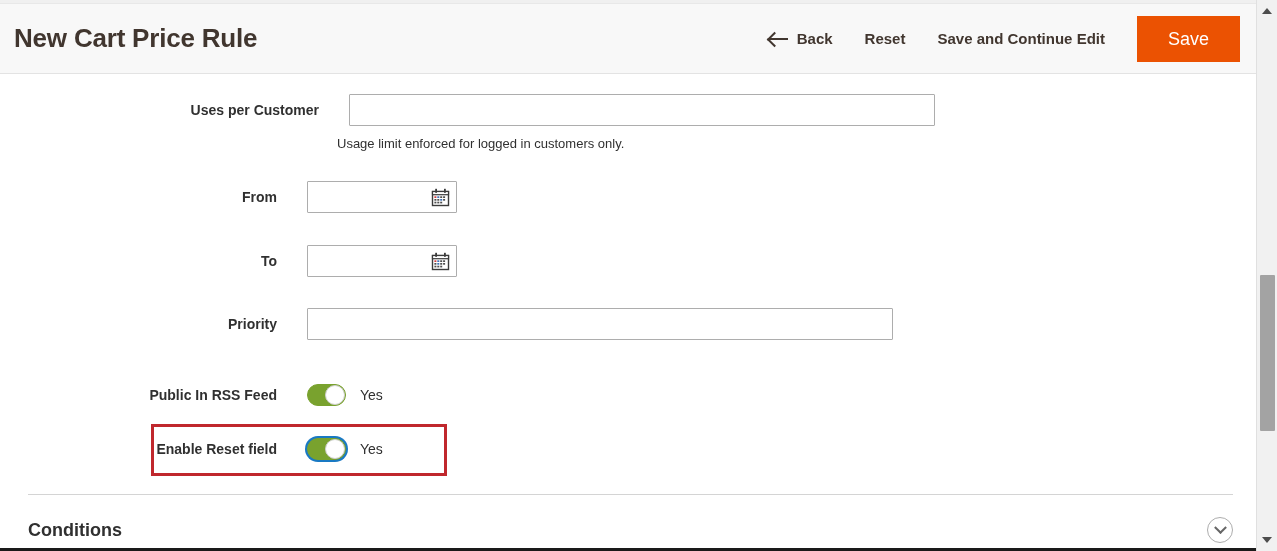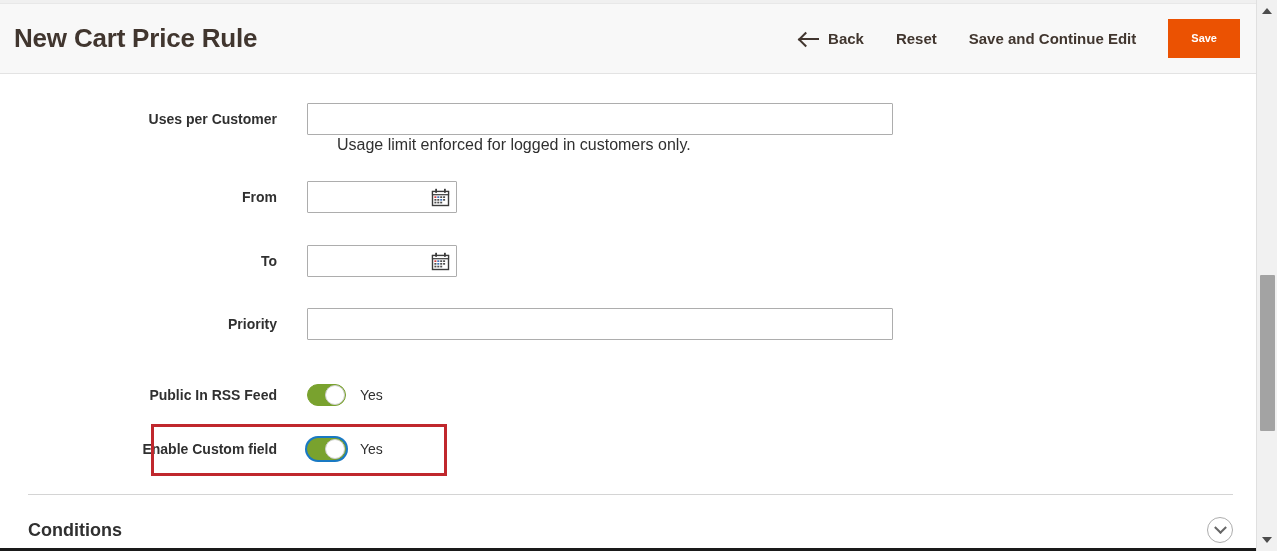--- a/index.html
+++ b/index.html
@@ -88,23 +88,23 @@
     left: 0px; top: 3px;
     width: 9px; height: 9px;
     border-left: 2px solid #41362f;
     border-bottom: 2px solid #41362f;
     transform: rotate(45deg);
   }
   .btn-save {
     background: #eb5202;
     color: #ffffff;
     border: 1px solid #eb5202;
-    font-size: 11px;
-    font-weight: bold;
-    padding: 13px 22px;
+    font-size: 18px;
+    font-weight: normal;
+    padding: 13px 30px;
     cursor: pointer;
     margin-left: 16px;
     font-family: "Liberation Sans", sans-serif;
     line-height: 1;
   }
 
   
   .form-body {
     position: absolute;
     top: 75px; left: 0;
@@ -140,21 +140,21 @@
     padding: 0 9px;
     font-family: "Liberation Sans", sans-serif;
     outline: none;
     border-radius: 1px;
   }
   .w-wide { width: 586px; }
   .w-date { width: 150px; padding-right: 32px; }
 
   .field-note {
     position: absolute;
-    font-size: 16px;
+    font-size: 13px;
     color: #303030;
     white-space: nowrap;
   }
 
   .date-wrap { position: relative; display: inline-block; }
   .cal-btn {
     position: absolute;
     right: 5px; top: 4px;
     width: 24px; height: 24px;
     background: none;
@@ -332,21 +332,21 @@
       <button class="hdr-link">
         <span>Save and Continue Edit</span>
       </button>
 
       <button class="btn-save">Save</button>
     </div>
   </div>
 
   <div class="form-body">
 
-    <div class="field-row" style="top:28px;">
+    <div class="field-row" style="top:19px;padding-left:42px;">
       <div class="field-label">Uses per Customer</div>
       <div class="field-control">
         <input class="txt-input w-wide" type="text" placeholder="" style="">
       </div>
     </div>
     <div class="field-note" style="left:337px; top:61px;">Usage limit enforced for logged in customers only.</div>
 
     <div class="field-row" style="top:170px;">
       <div class="field-label">To</div>
       <div class="field-control">
@@ -414,21 +414,21 @@
       <div class="field-label">Public In RSS Feed</div>
       <div class="field-control toggle-row-control">
         <button class="toggle">
           <span class="knob"></span>
         </button>
         <span class="toggle-text">Yes</span>
       </div>
     </div>
 
     <div class="field-row" style="top:358px;">
-      <div class="field-label">Enable Custom field</div>
+      <div class="field-label">Enable Reset field</div>
       <div class="field-control toggle-row-control">
         <button class="toggle focused">
           <span class="knob"></span>
         </button>
         <span class="toggle-text">Yes</span>
       </div>
     </div>
 
     <div class="annotation-box"></div>
 

